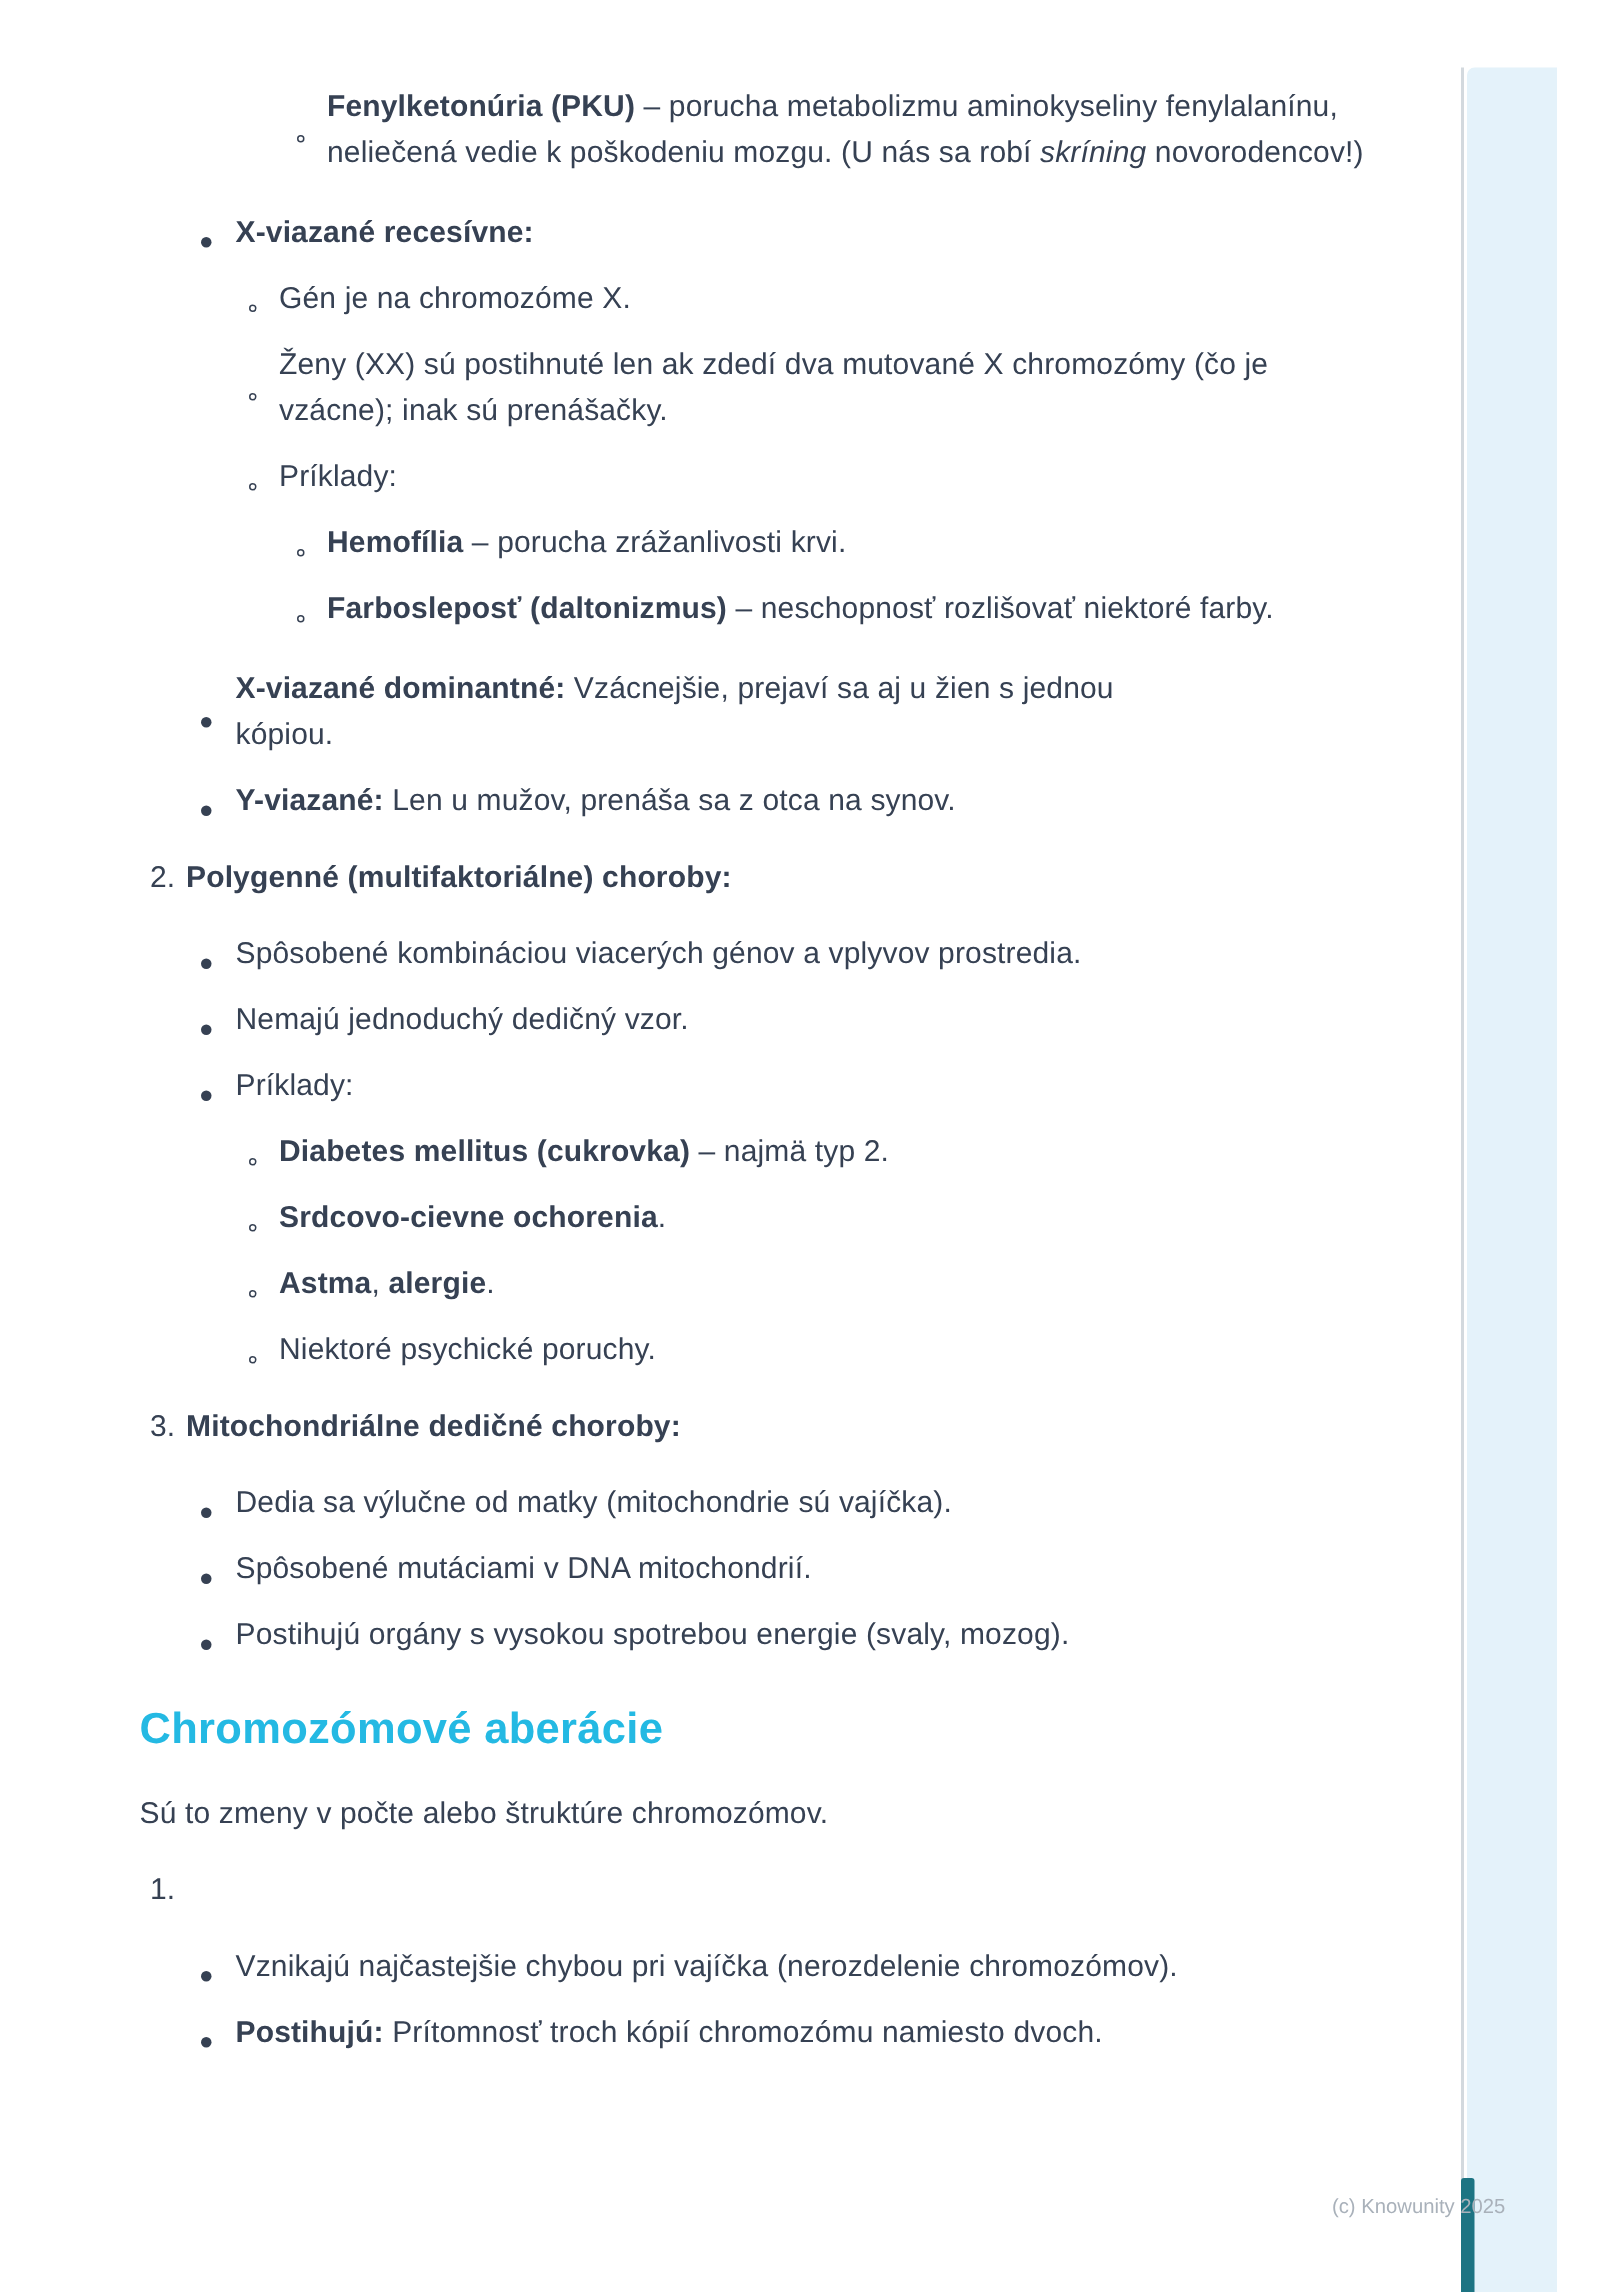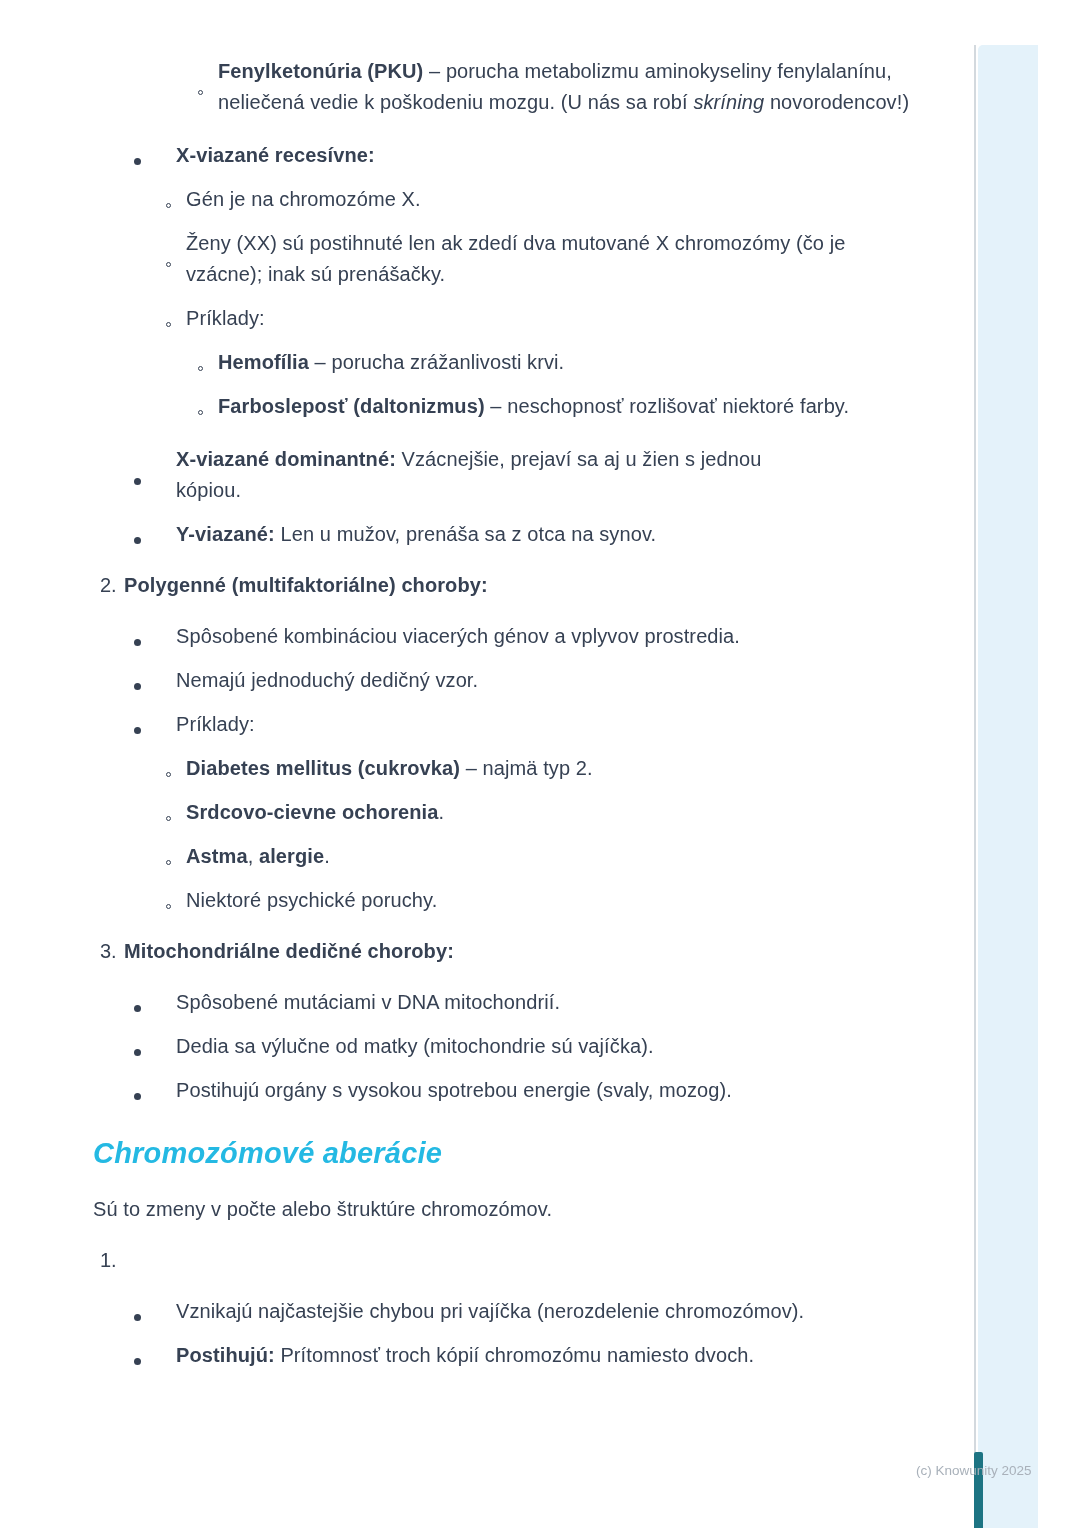--- a/index.html
+++ b/index.html
@@ -17,34 +17,33 @@
     left: 93px; top: 56px;
     width: 824px;
   }
   .row { display: flex; align-items: center; margin: 0 0 13px 0; }
   .txt { margin: 0; font-size: 20px; line-height: 31px; letter-spacing: 0.1px; }
   .txt b { font-weight: 700; }
   .it { font-style: italic; }
   .bullet { flex: none; border-radius: 50%; }
   .solid  { width: 7px; height: 7px; background: #364153; margin: 12px 16px 0 0; }
   .hollow { width: 5px; height: 5px; border: 1.7px solid #364153; background: transparent; margin: 11px 15px 0 0; }
-  .ind1 { padding-left: 41px; gap: 19px; }
+  .ind1 { padding-left: 41px; }
   .ind2 { padding-left: 73px; }
   .ind3 { padding-left: 105px; }
   .num-row { padding-left: 7px; }
   .num { flex: none; width: 24px; font-size: 20px; line-height: 31px; }
   .mt-lg { margin-top: 22px; }
   .sec { margin-top: 20px; margin-bottom: 20px; }
   .narrow .txt { max-width: 612px; }
   h2.heading {
     font-size: 29px; line-height: 38px; font-weight: 700;
     color: #24b9e3;
     margin: 28px 0 22px 0;
     letter-spacing: 0.2px;
-    font-style: italic;
   }
   .intro { margin: 0 0 13px 0; font-size: 20px; line-height: 31px; letter-spacing: 0.1px; }
 
   
   .side-strip {
     position: absolute; top: 45px; right: 42px;
     width: 60px; height: 1483px;
     background: #e4f2fa;
     border-top-left-radius: 5px;
   }
@@ -53,21 +52,21 @@
     width: 2px; height: 1483px;
     background: #d3d9de;
   }
   .scroll-thumb {
     position: absolute; right: 97px; top: 1452px;
     width: 9px; height: 76px;
     background: #1d7483;
     border-radius: 2px 2px 0 0;
   }
   .watermark {
-    position: absolute; top: 1462px; left: 916px;
+    position: absolute; top: 1462px; left: 888px;
     font-size: 13.5px; line-height: 17px;
     color: #a9b1ba;
     z-index: 5;
     white-space: nowrap;
   }
 </style>
 </head>
 <body>
 
 <main class="content">
@@ -158,26 +157,26 @@
     <p class="txt"><span>Niektoré psychické poruchy.</span></p>
   </div>
 
   <div class="row num-row sec">
     <span class="num">3.</span>
     <p class="txt"><b>Mitochondriálne dedičné choroby:</b></p>
   </div>
 
   <div class="row ind1">
     <span class="bullet solid"></span>
+    <p class="txt"><span>Dedia sa výlučne od matky (mitochondrie sú vajíčka).</span></p>
+  </div>
+
+  <div class="row ind1">
+    <span class="bullet solid"></span>
     <p class="txt"><span>Spôsobené mutáciami v DNA mitochondrií.</span></p>
-  </div>
-
-  <div class="row ind1">
-    <span class="bullet solid"></span>
-    <p class="txt"><span>Dedia sa výlučne od matky (mitochondrie sú vajíčka).</span></p>
   </div>
 
   <div class="row ind1">
     <span class="bullet solid"></span>
     <p class="txt"><span>Postihujú orgány s vysokou spotrebou energie (svaly, mozog).</span></p>
   </div>
 
   <h2 class="heading">Chromozómové aberácie</h2>
 
   <p class="intro">Sú to zmeny v počte alebo štruktúre chromozómov.</p>

